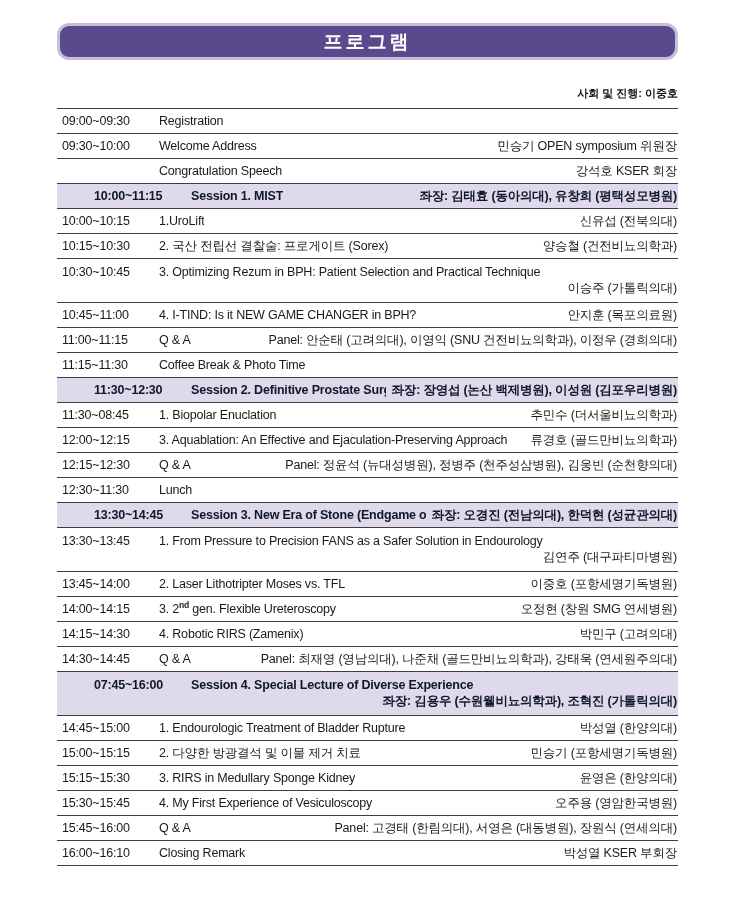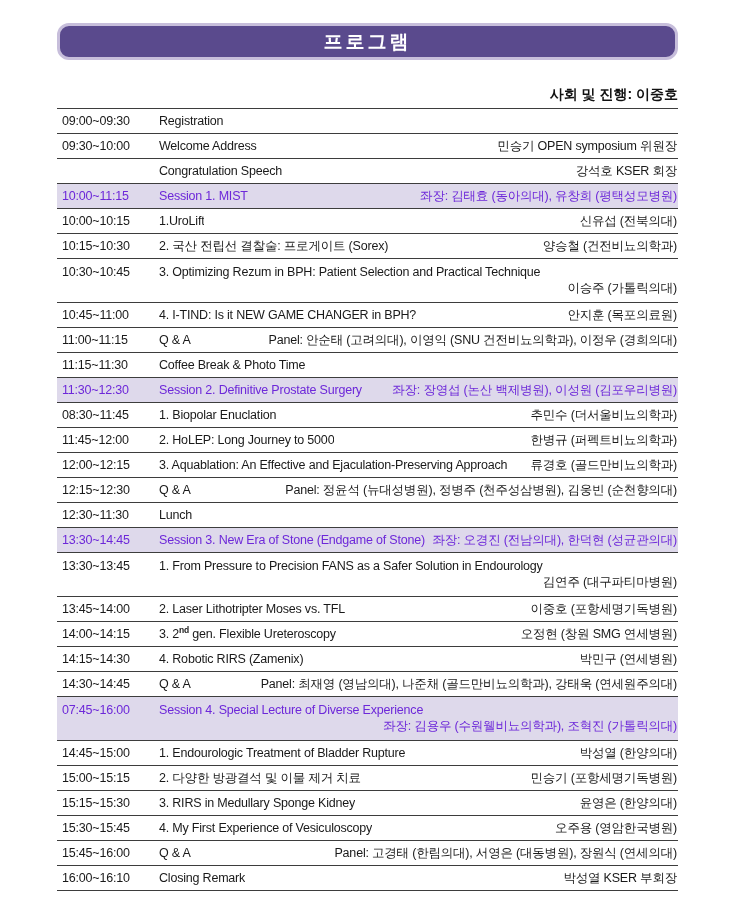--- a/index.html
+++ b/index.html
@@ -18,36 +18,36 @@
     background:#5a4a8d;
     border:3px solid #c7bedb;
     border-radius:12px;
     display:flex; align-items:center; justify-content:center;
   }
   .header-bar .title {
     color:#ffffff; font-size:19px; font-weight:bold; letter-spacing:3px;
   }
   .moderator {
     position:absolute; right:56px; top:74px;
-    font-size:14px; font-weight:bold; color:#111111;
+    font-size:11px; font-weight:bold; color:#111111;
     white-space:nowrap;
   }
   .table {
     position:absolute; left:57px; top:96px; width:621px;
     border-top:1.6px solid #3d3d3d;
   }
   .row {
     box-sizing:border-box;
     height:25px;
     border-bottom:1.6px solid #3d3d3d;
     display:flex; flex-direction:column; justify-content:center;
     font-size:12.5px; letter-spacing:-0.2px;
   }
   .row.double { height:44px; }
-  .row.session { background:#ded9eb; color:#6d28d9; font-weight:normal; }
+  .row.session { background:#ded9eb; color:#0f172a; font-weight:bold;padding-left:32px; }
   .line1 { display:flex; align-items:baseline; min-width:0; }
   .time { width:97px; padding-left:5px; flex:0 0 auto; white-space:nowrap; }
   .title { flex:0 1 auto; min-width:0; white-space:nowrap; overflow:hidden; }
   .title sup { font-size:8.5px;font-weight:bold; }
   .right { margin-left:auto; padding-left:6px; padding-right:1px; flex:0 0 auto; white-space:nowrap; text-align:right; }
   .line2 { text-align:right; padding-right:1px; white-space:nowrap; margin-top:1px; }
 </style>
 </head>
 <body>
 
@@ -127,30 +127,23 @@
       </div>
       <div class="row session">
         <div class="line1">
           <span class="time">11:30~12:30</span>
           <span class="title">Session 2. Definitive Prostate Surgery</span>
           <span class="right">좌장: 장영섭 (논산 백제병원), 이성원 (김포우리병원)</span>
         </div>
       </div>
       <div class="row">
         <div class="line1">
-          <span class="time">08:30~11:45</span>
+          <span class="time">11:30~08:45</span>
           <span class="title">1. Biopolar Enuclation</span>
           <span class="right">추민수 (더서울비뇨의학과)</span>
-        </div>
-      </div>
-      <div class="row">
-        <div class="line1">
-          <span class="time">11:45~12:00</span>
-          <span class="title">2. HoLEP: Long Journey to 5000</span>
-          <span class="right">한병규 (퍼펙트비뇨의학과)</span>
         </div>
       </div>
       <div class="row">
         <div class="line1">
           <span class="time">12:00~12:15</span>
           <span class="title">3. Aquablation: An Effective and Ejaculation-Preserving Approach</span>
           <span class="right">류경호 (골드만비뇨의학과)</span>
         </div>
       </div>
       <div class="row">
@@ -191,21 +184,21 @@
         <div class="line1">
           <span class="time">14:00~14:15</span>
           <span class="title"><span>3. 2</span><sup>nd</sup><span> gen. Flexible Ureteroscopy</span></span>
           <span class="right">오정현 (창원 SMG 연세병원)</span>
         </div>
       </div>
       <div class="row">
         <div class="line1">
           <span class="time">14:15~14:30</span>
           <span class="title">4. Robotic RIRS (Zamenix)</span>
-          <span class="right">박민구 (연세병원)</span>
+          <span class="right">박민구 (고려의대)</span>
         </div>
       </div>
       <div class="row">
         <div class="line1">
           <span class="time">14:30~14:45</span>
           <span class="title">Q &amp; A</span>
           <span class="right">Panel: 최재영 (영남의대), 나준채 (골드만비뇨의학과), 강태욱 (연세원주의대)</span>
         </div>
       </div>
       <div class="row session double">

